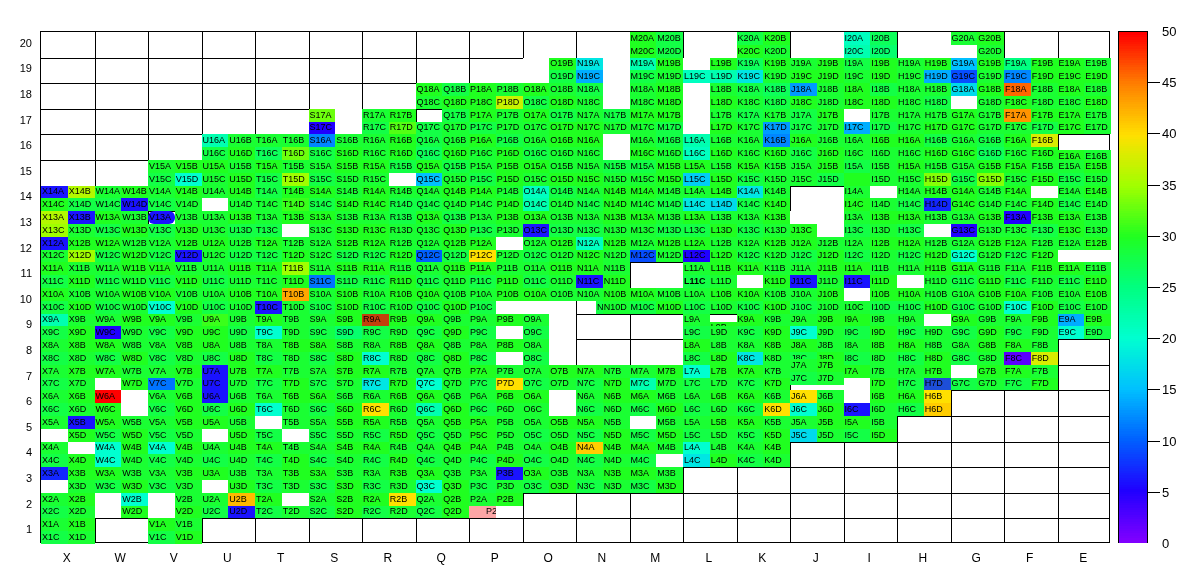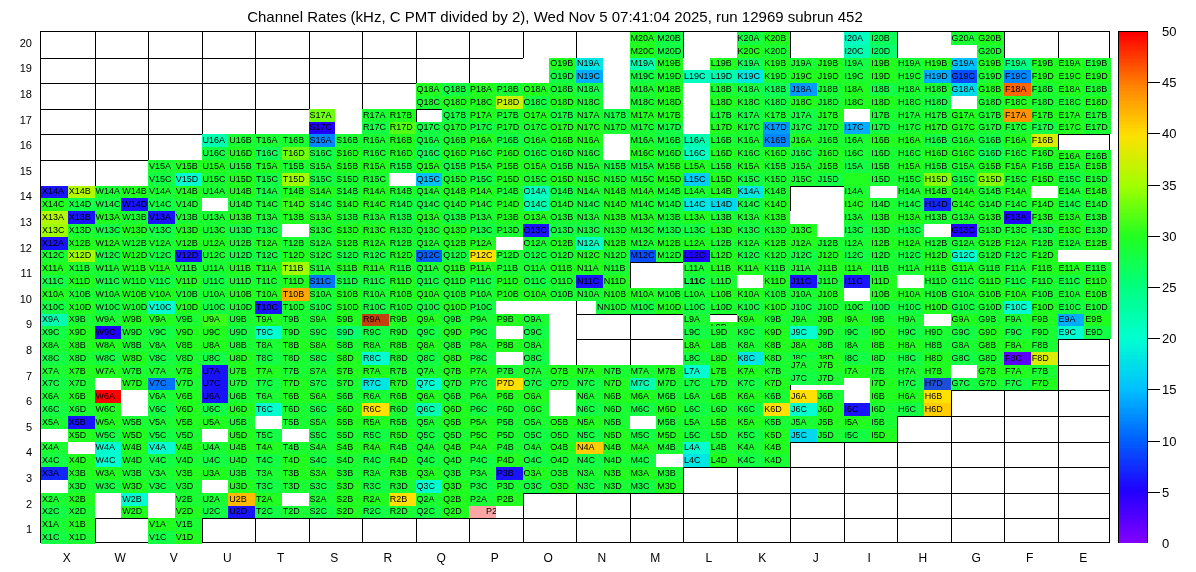--- a/index.html
+++ b/index.html
@@ -34,21 +34,20 @@
   #cbar{position:absolute;left:1118px;top:31px;width:30px;height:512px;
         border:1px solid #000;box-sizing:border-box;}
   #cbar .seg{position:absolute;left:0;width:100%;}
   .cbtick{position:absolute;left:1148px;width:12px;height:1px;background:#000;}
   .cblab{position:absolute;left:1162px;font-size:13px;color:#000;transform:translateY(-50%);}
 </style>
 </head>
 <body>
 
 <div id="root">
-  <div id="title">Channel Rates (kHz, C PMT divided by 2), Wed Nov  5 07:41:04 2025, run 12969 subrun 452</div>
 
   <div id="plot">
       <div class="vline" style="left: 53.5px;"></div>
       <div class="vline" style="left: 107px;"></div>
       <div class="vline" style="left: 160.5px;"></div>
       <div class="vline" style="left: 214px;"></div>
       <div class="vline" style="left: 267.5px;"></div>
       <div class="vline" style="left: 321px;"></div>
       <div class="vline" style="left: 374.5px;"></div>
       <div class="vline" style="left: 428px;"></div>
@@ -1418,21 +1417,21 @@
           <span>W13B</span>
         </div>
         <div class="quad q-c" style="background: rgb(19, 255, 70);">
           <span>W13C</span>
         </div>
         <div class="quad q-d" style="background: rgb(32, 255, 32);">
           <span>W13D</span>
         </div>
       </div>
       <div class="cell" style="left: 107px; top: 179.2px; width: 53.5px; height: 25.6px;">
-        <div class="quad q-a" style="background: rgb(26, 19, 255);">
+        <div class="quad q-a" style="background: rgb(26, 19, 255); border-radius: 6px;">
           <span>V13A</span>
         </div>
         <div class="quad q-b" style="background: rgb(26, 255, 51);">
           <span>V13B</span>
         </div>
         <div class="quad q-c" style="background: rgb(19, 255, 70);">
           <span>V13C</span>
         </div>
         <div class="quad q-d" style="background: rgb(32, 255, 32);">
           <span>V13D</span>

